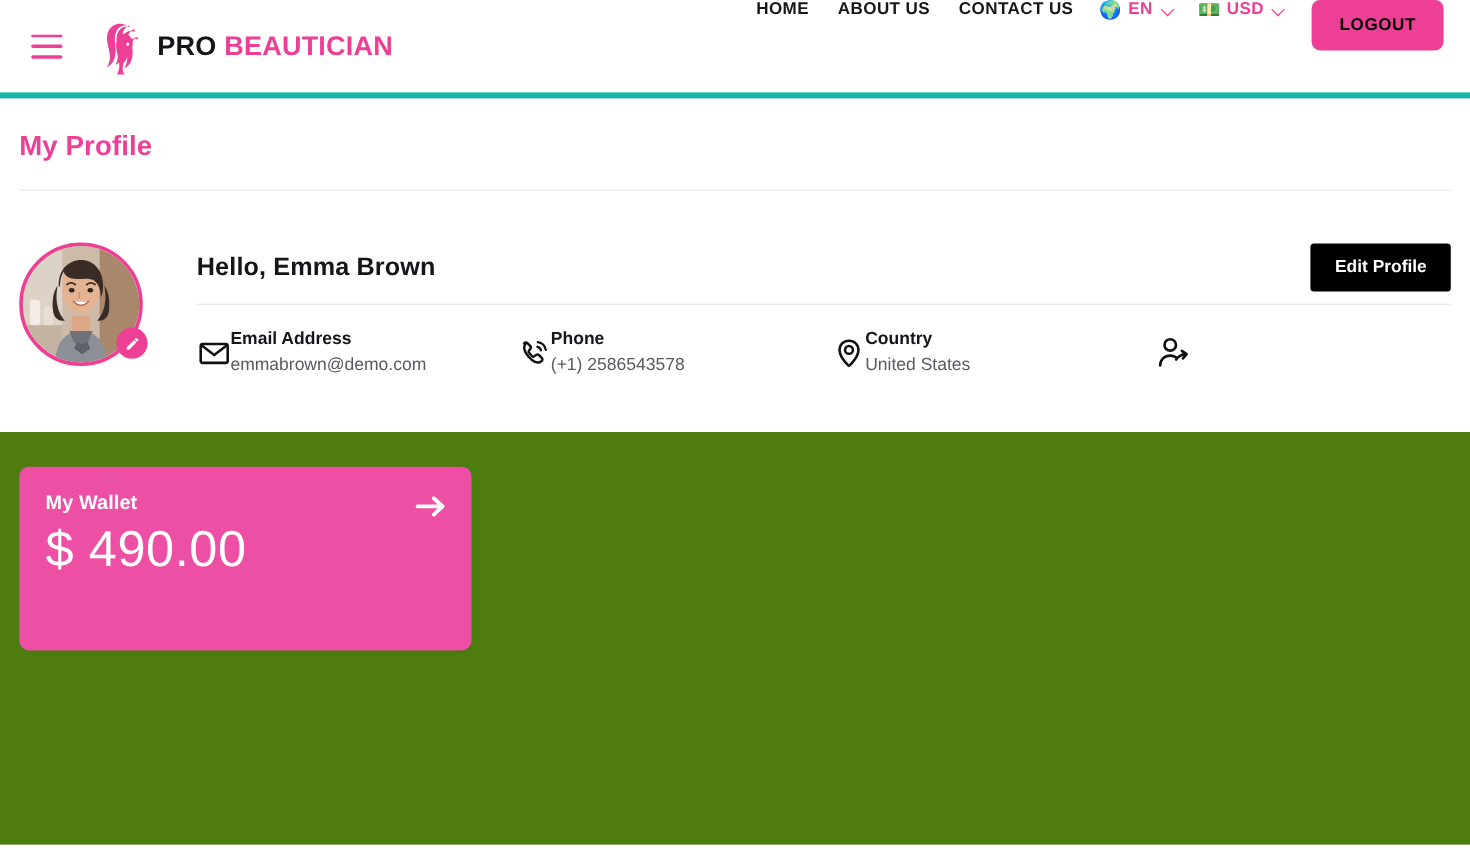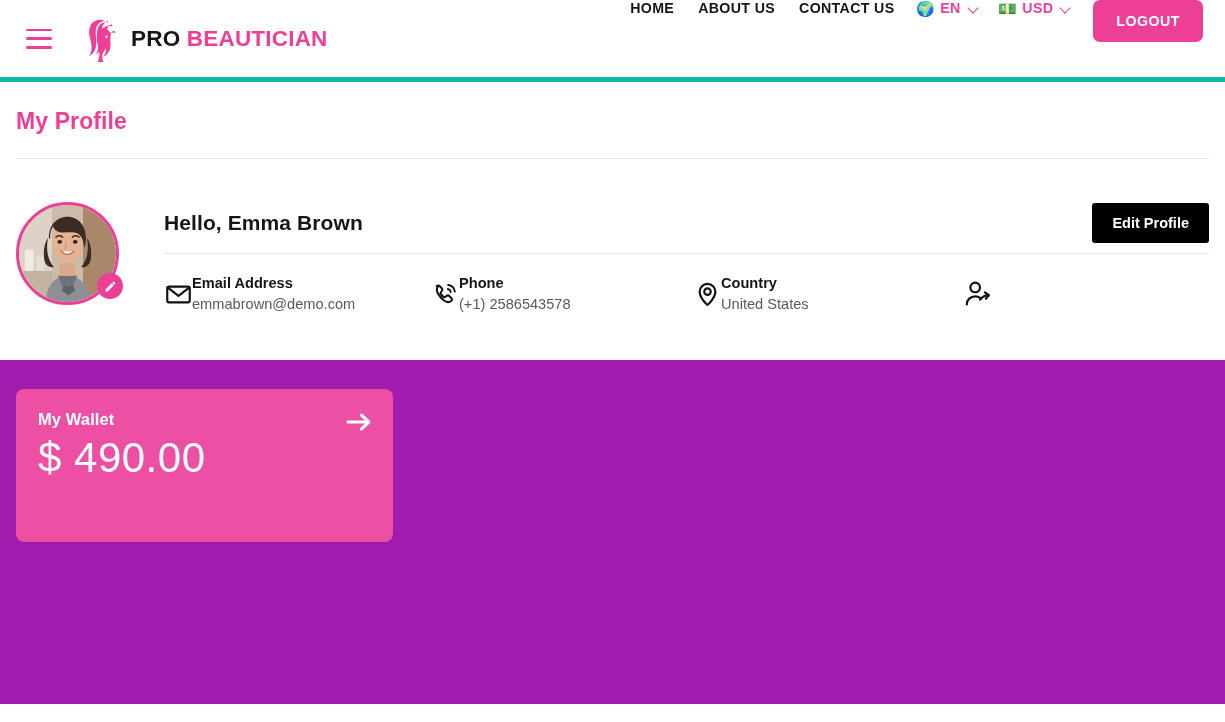--- a/index.html
+++ b/index.html
@@ -97,21 +97,21 @@
     position: absolute;
     left: 1px; top: 1px;
     width: 7px; height: 7px;
     border-right: 1.8px solid #ee3f96;
     border-bottom: 1.8px solid #ee3f96;
     transform: rotate(45deg);
   }
   .logout-btn {
     margin-left: 12px;
     background: #ee3f96;
-    color: #ffffff;
+    color: #000000;
     border: none;
     border-radius: 7px;
     font-family: inherit;
     font-size: 14.2px;
     font-weight: 700;
     letter-spacing: 0.5px;
     padding: 13px 23px;
     cursor: pointer;
     white-space: nowrap;
   }
@@ -242,21 +242,21 @@
   .info-value {
     font-size: 14.6px;
     font-weight: 400;
     color: #595961;
     line-height: 1.4;
     white-space: nowrap;
   }
 
   
   .stats-area {
-    background: #a21caf;
+    background: #4d7c0f;
     height: 344px;
     padding: 29px 16px 0 16px;
   }
   .stats-row {
     display: flex;
     gap: 21px;
   }
   .stat-card {
     background: #ec4fa4;
     border-radius: 8px;

